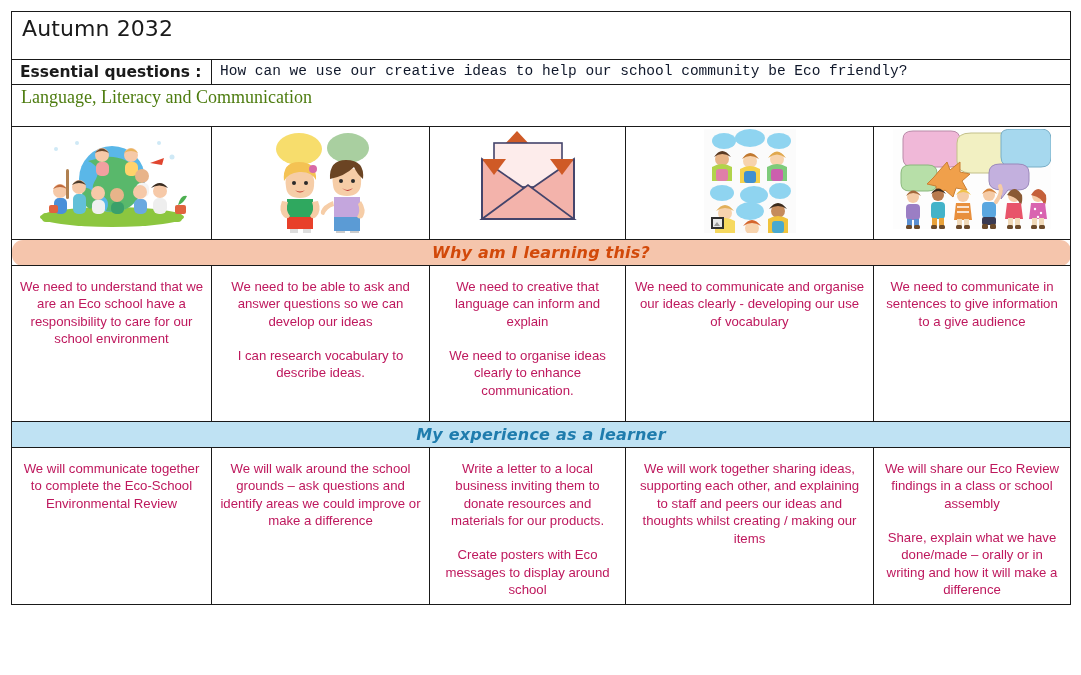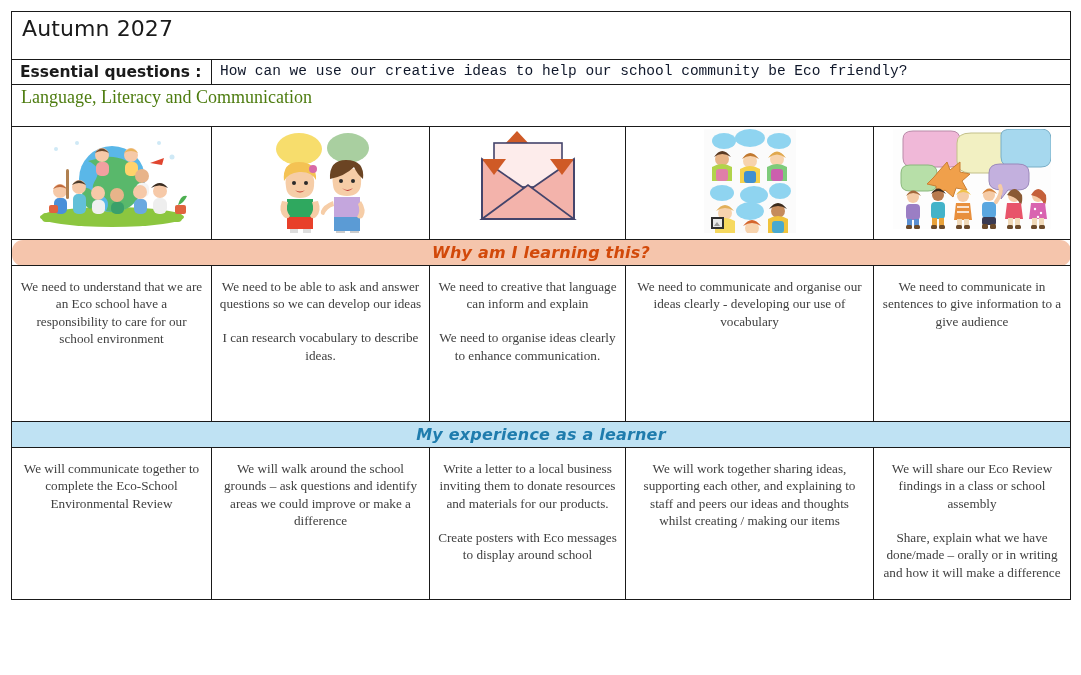--- a/index.html
+++ b/index.html
@@ -82,24 +82,24 @@
     letter-spacing: .2px;
     height: 24px;
   }
   .banner-why { background: #f5c5ac; color: #d2490a; border-radius: 11px; }
   .banner-exp { background: #bfe2f3; color: #1f7cad; }
   
   .body-cell {
     text-align: center;
     vertical-align: top;
     padding: 12px 7px 6px 7px !important;
-    font-family: Liberation Serif, serif;
+    font-family: Liberation Sans, sans-serif;
     font-size: 13.2px;
     line-height: 1.32;
-    color: #404040;
+    color: #be185d;
   }
   .row-why .body-cell { height: 156px; }
   .row-exp .body-cell { height: 152px; }
   .body-cell p { margin: 0; }
   .body-cell p + p { margin-top: 1.25em; }
 </style>
 </head>
 <body>
 
 <div id="sheet">
@@ -107,21 +107,21 @@
     <colgroup>
       <col style="width:200px">
         <col style="width:218px">
         <col style="width:196px">
         <col style="width:248px">
         <col style="width:197px">
     </colgroup>
     <tbody>
 
       <tr>
-        <td class="title-cell" colspan="5">Autumn 2027</td>
+        <td class="title-cell" colspan="5">Autumn 2032</td>
       </tr>
 
       <tr>
         <td class="eq-label">Essential questions :</td>
         <td class="eq-value" colspan="4">How can we use our creative ideas to help our school community be Eco friendly?</td>
       </tr>
 
       <tr>
         <td class="aoLE-cell" colspan="5">Language, Literacy and Communication</td>
       </tr>

